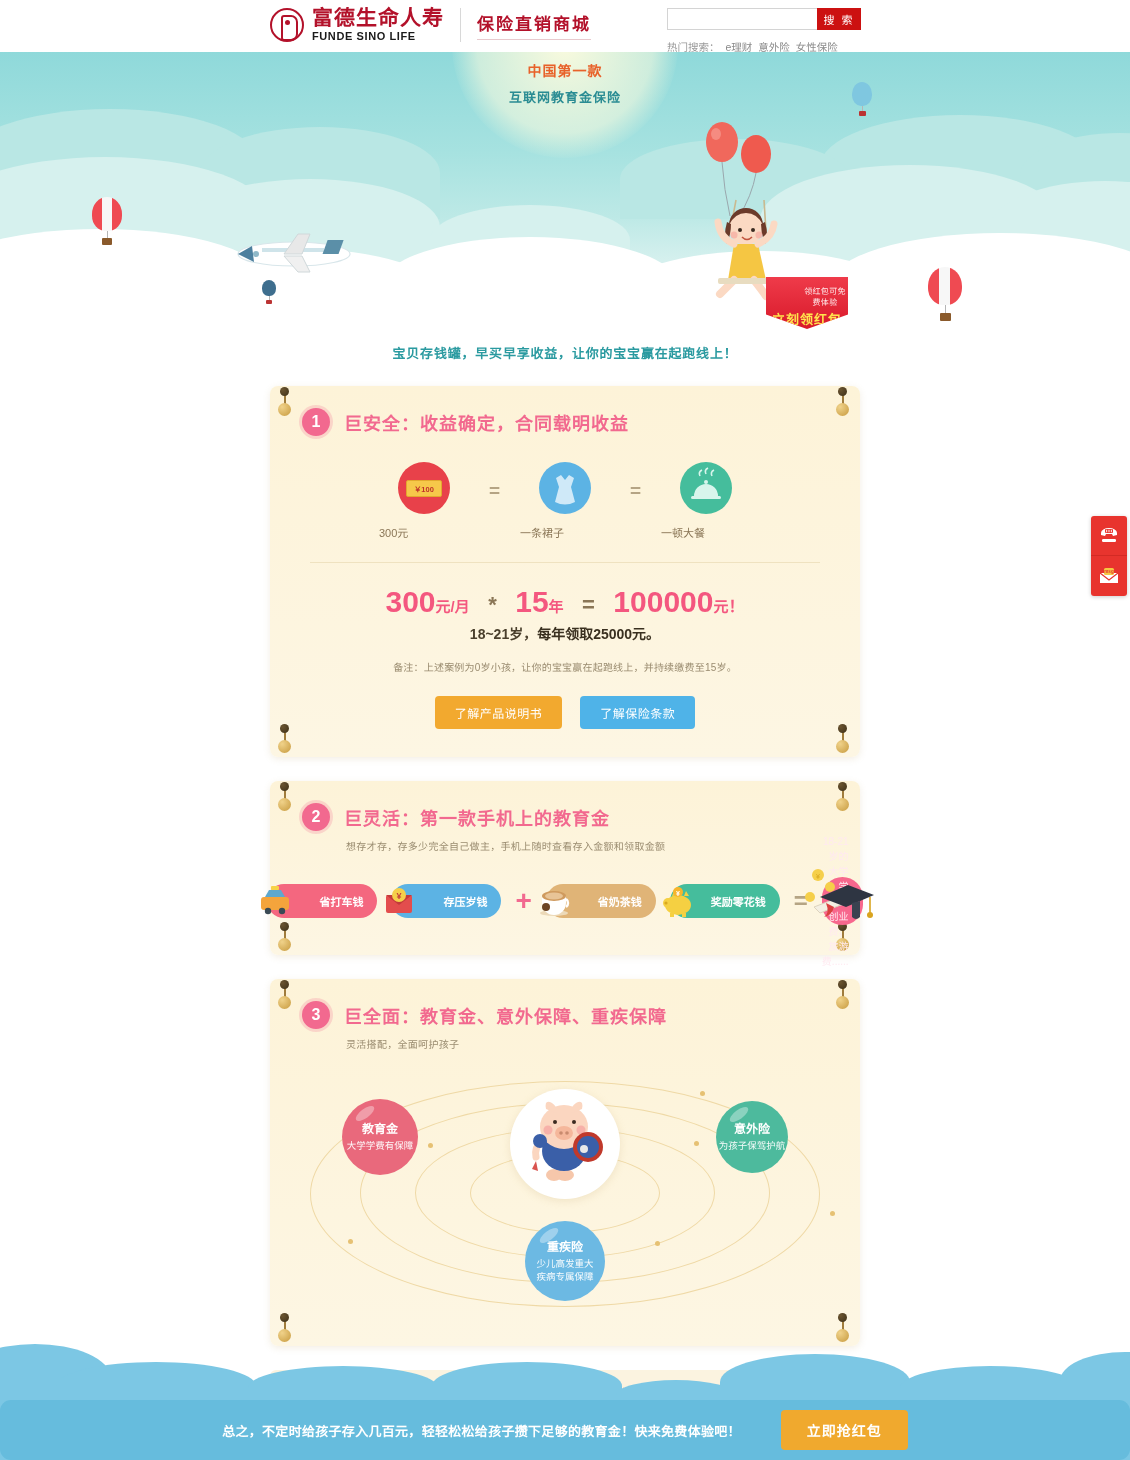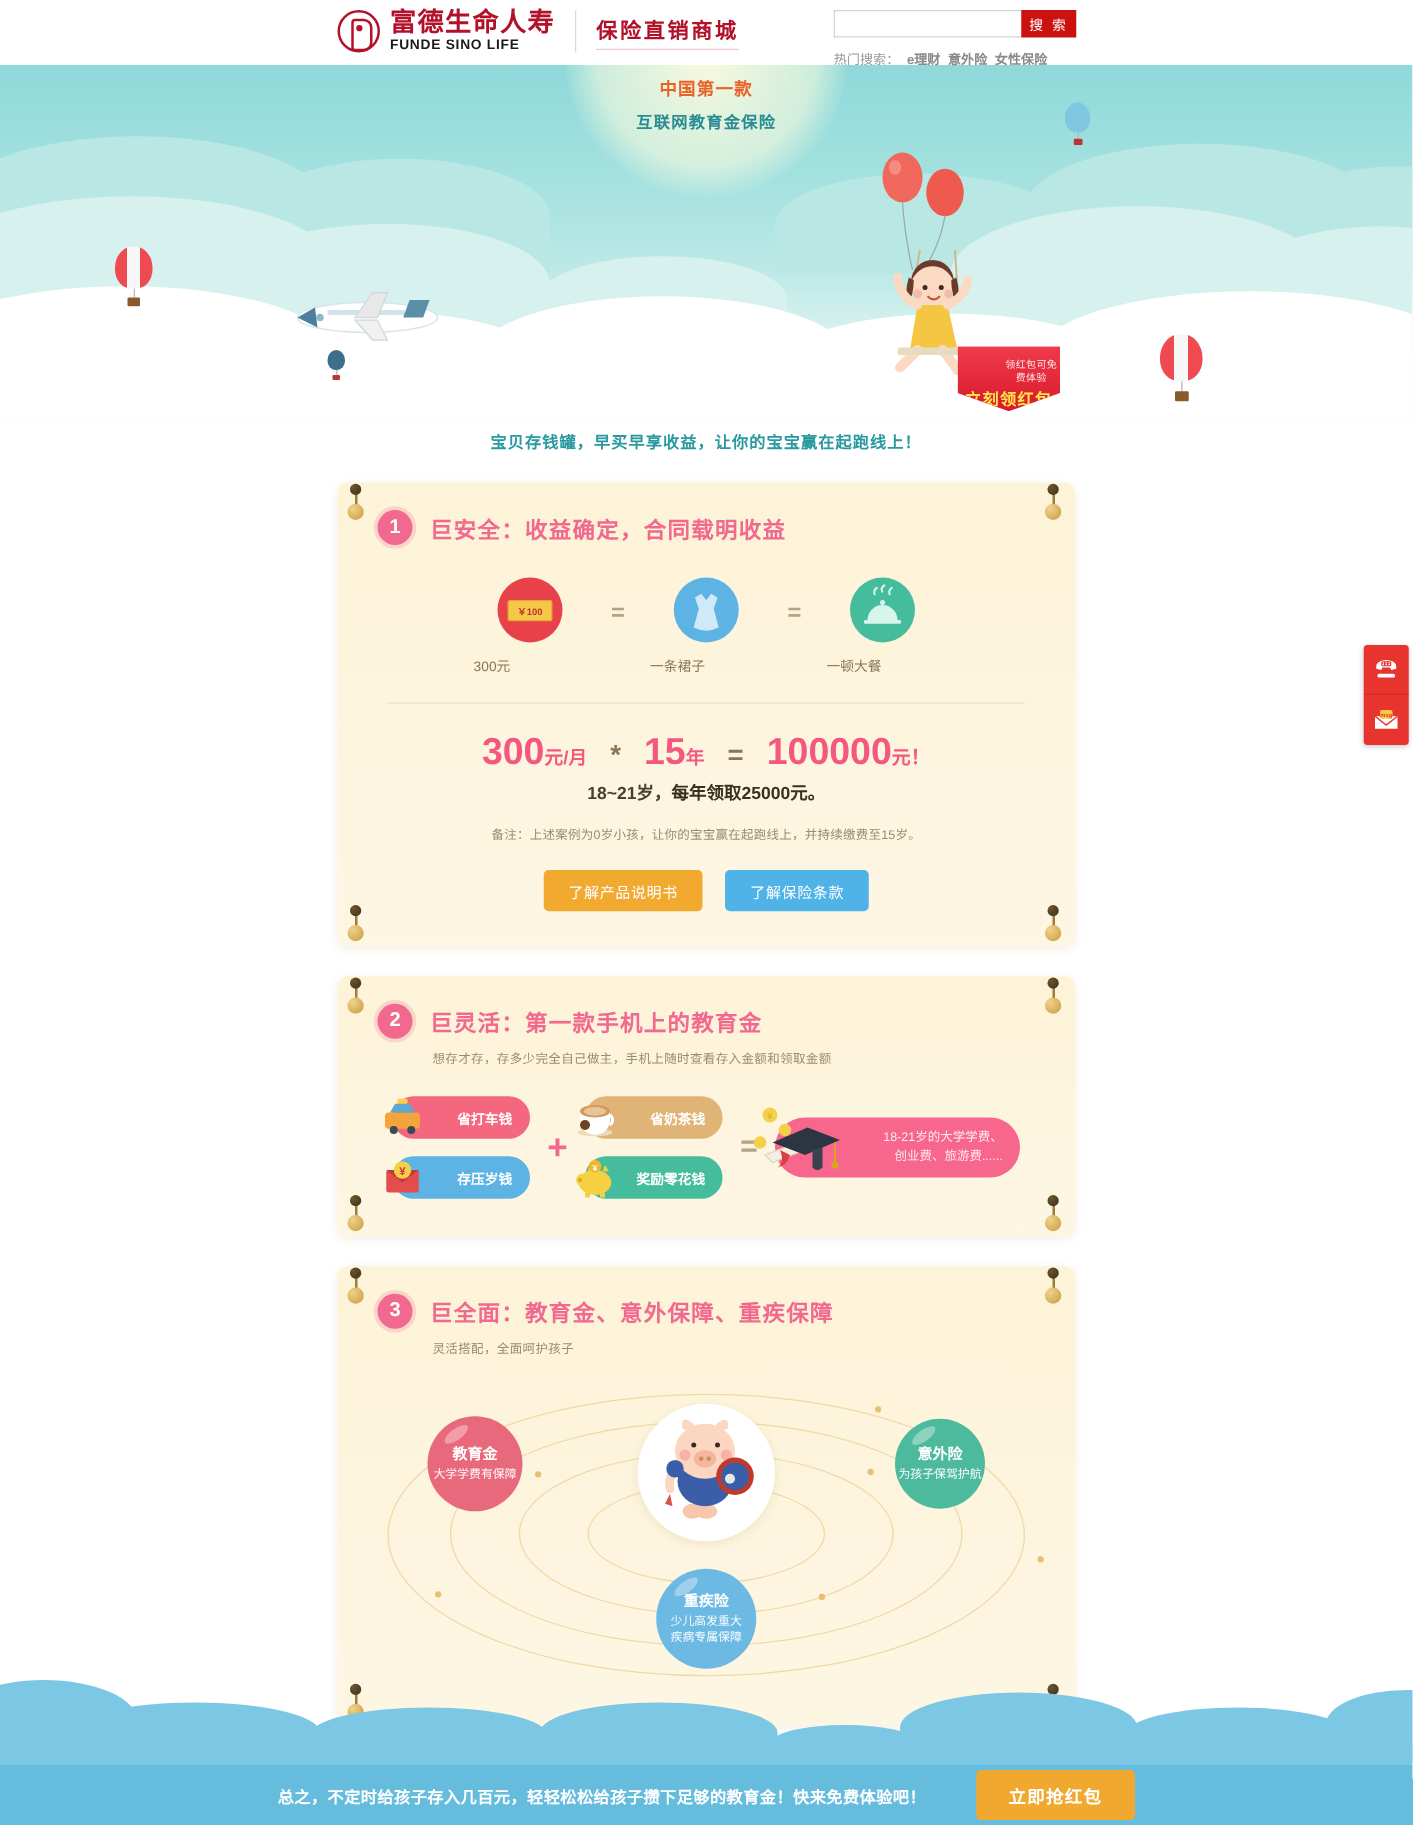--- a/index.html
+++ b/index.html
@@ -56,21 +56,21 @@
     font-family: "Liberation Sans", sans-serif; background: #fff;
   }
   .search-btn {
     width: 44px; height: 22px; background: #cc1111; color: #fff;
     border: none; font-size: 11px; letter-spacing: 2px; cursor: pointer;
     font-family: "Liberation Sans", sans-serif;
   }
   .hot-row {
     margin-top: 9px; font-size: 10.5px; color: #8a8a8a; display: flex; gap: 6px;
   }
-  .hot-row a { color: #8a8a8a; text-decoration: none; font-weight: bold; }
+  .hot-row a { color: #8a8a8a; text-decoration: none; }
   .hot-label { color: #9a9a9a; }
 
   
   .banner {
     position: absolute; top: 52px; left: 0; width: 1130px; height: 285px;
     background: linear-gradient(180deg,#8fd9da 0%, #a6e2e0 35%, #bde9e6 58%, #d8f1ef 75%, #eef8f7 100%);
     overflow: hidden;
     text-decoration: underline;
   }
   .sunglow {
@@ -199,21 +199,21 @@
     font-family: "Liberation Sans", sans-serif;
   }
   .btn-orange { background: #f2a92f; }
   .btn-blue { background: #4fb3e8; }
 
   
   .pill-wrap {
     display: flex; align-items: center; justify-content: center; gap: 14px;
     margin-top: 24px; padding-bottom: 30px;
   }
-  .pill-col { display: flex; flex-direction: column; gap: 14px; }
+  .pill-col { display: flex; flex-direction: row; gap: 14px; }
   .pill {
     width: 110px; height: 34px; border-radius: 17px; position: relative;
     display: flex; align-items: center; justify-content: flex-end;
     padding-right: 14px; color: #fff; font-size: 11px; font-weight: bold;
   }
   .pill-ico {
     position: absolute; left: -14px; top: -5px; width: 44px; height: 44px;
   }
   .plus-sign { font-size: 28px; font-weight: bold; color: #f2698f; }
   .eq-sign2 { font-size: 24px; font-weight: bold; color: #b5a484; }
@@ -287,22 +287,22 @@
 
   
   .bottom-clouds {
     position: absolute; left: 0; bottom: 0; width: 1130px; height: 120px; z-index: 20;
     pointer-events: none;
   }
   .bc-band { position: absolute; left: 0; bottom: 0; width: 1130px; height: 62px; background: #7cc7e4; }
   .bc-bump { position: absolute; bottom: 50px; border-radius: 50% 50% 0 0; background: #7cc7e4; }
 
   .bottom-bar {
-    position: absolute; left: 0; bottom: 0; width: 1130px; height: 48px; z-index: 25;
-    background: #66bcdd; display: flex; align-items: center; justify-content: center; gap: 40px;
+    position: absolute; left: 0; bottom: 0; width: 1130px; height: 60px; z-index: 25;
+    background: #66bcdd; display: flex; align-items: center; justify-content: center; gap: 40px; border-radius: 11px;
   }
   .bb-text { font-size: 13px; font-weight: bold; color: #ffffff; letter-spacing: .3px; }
   .bb-btn {
     background: #f0a92e; color: #fff; border: none; border-radius: 4px;
     padding: 10px 26px; font-size: 14px; font-weight: bold; cursor: pointer;
     font-family: "Liberation Sans", sans-serif; letter-spacing: 1px;
   }
 
   
   .side-widget {

